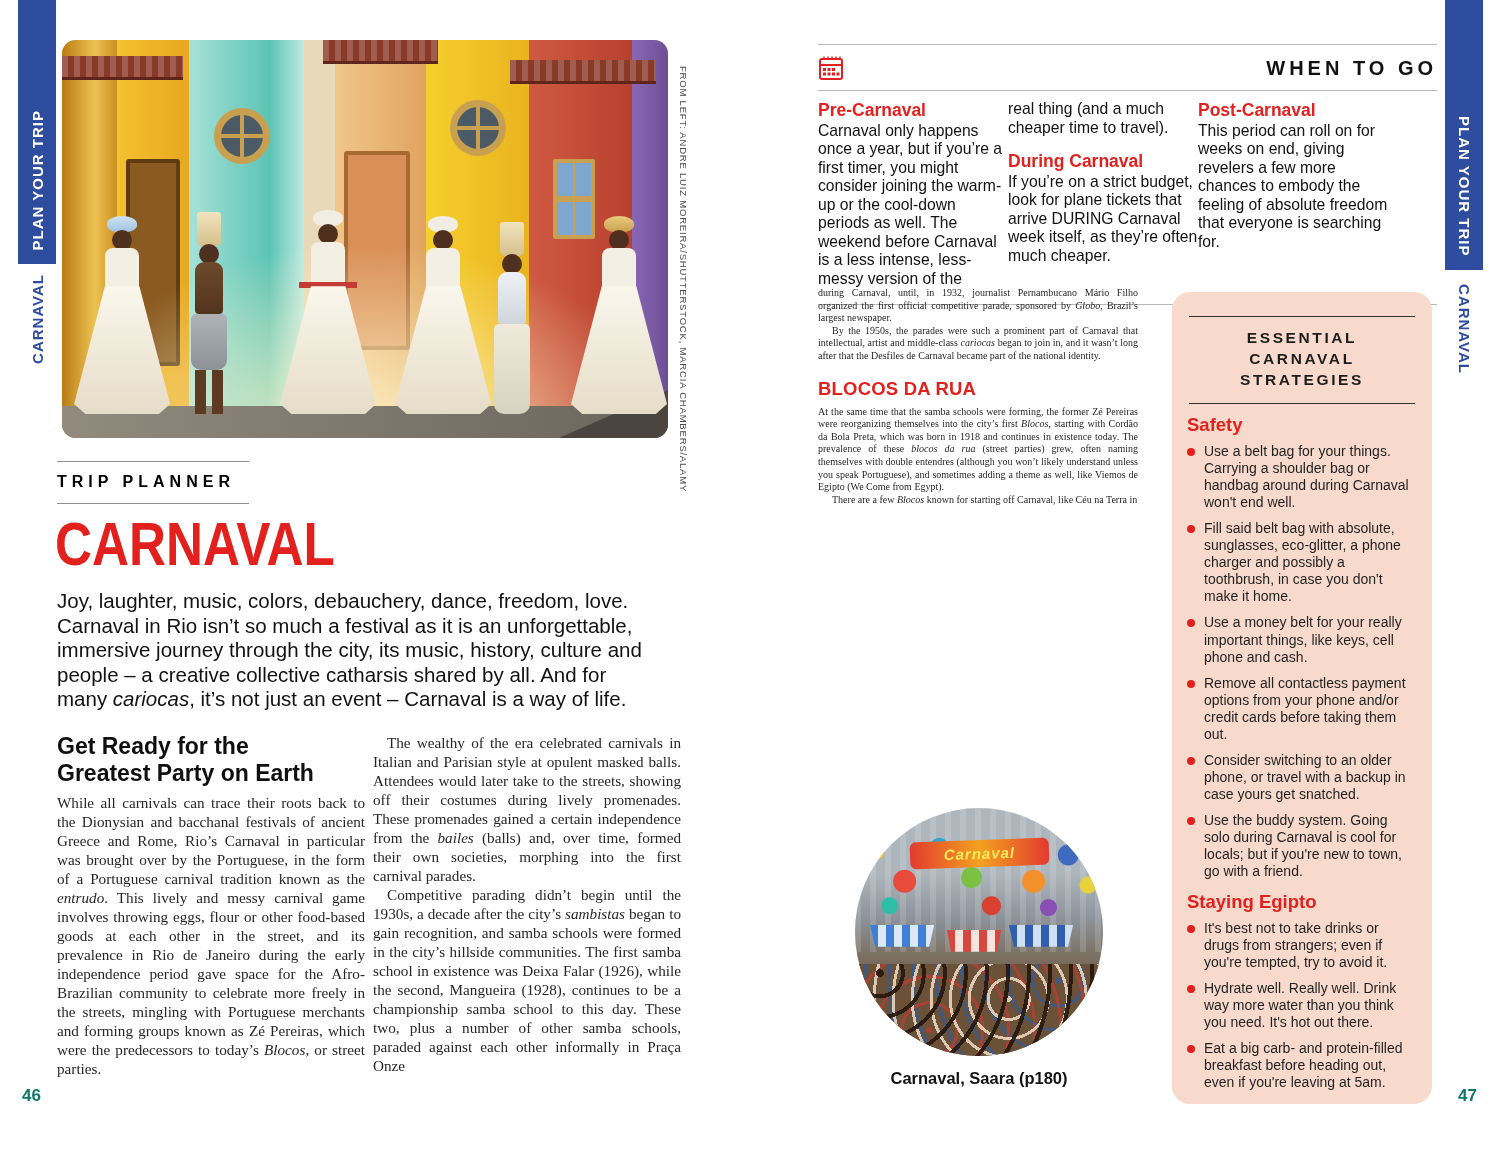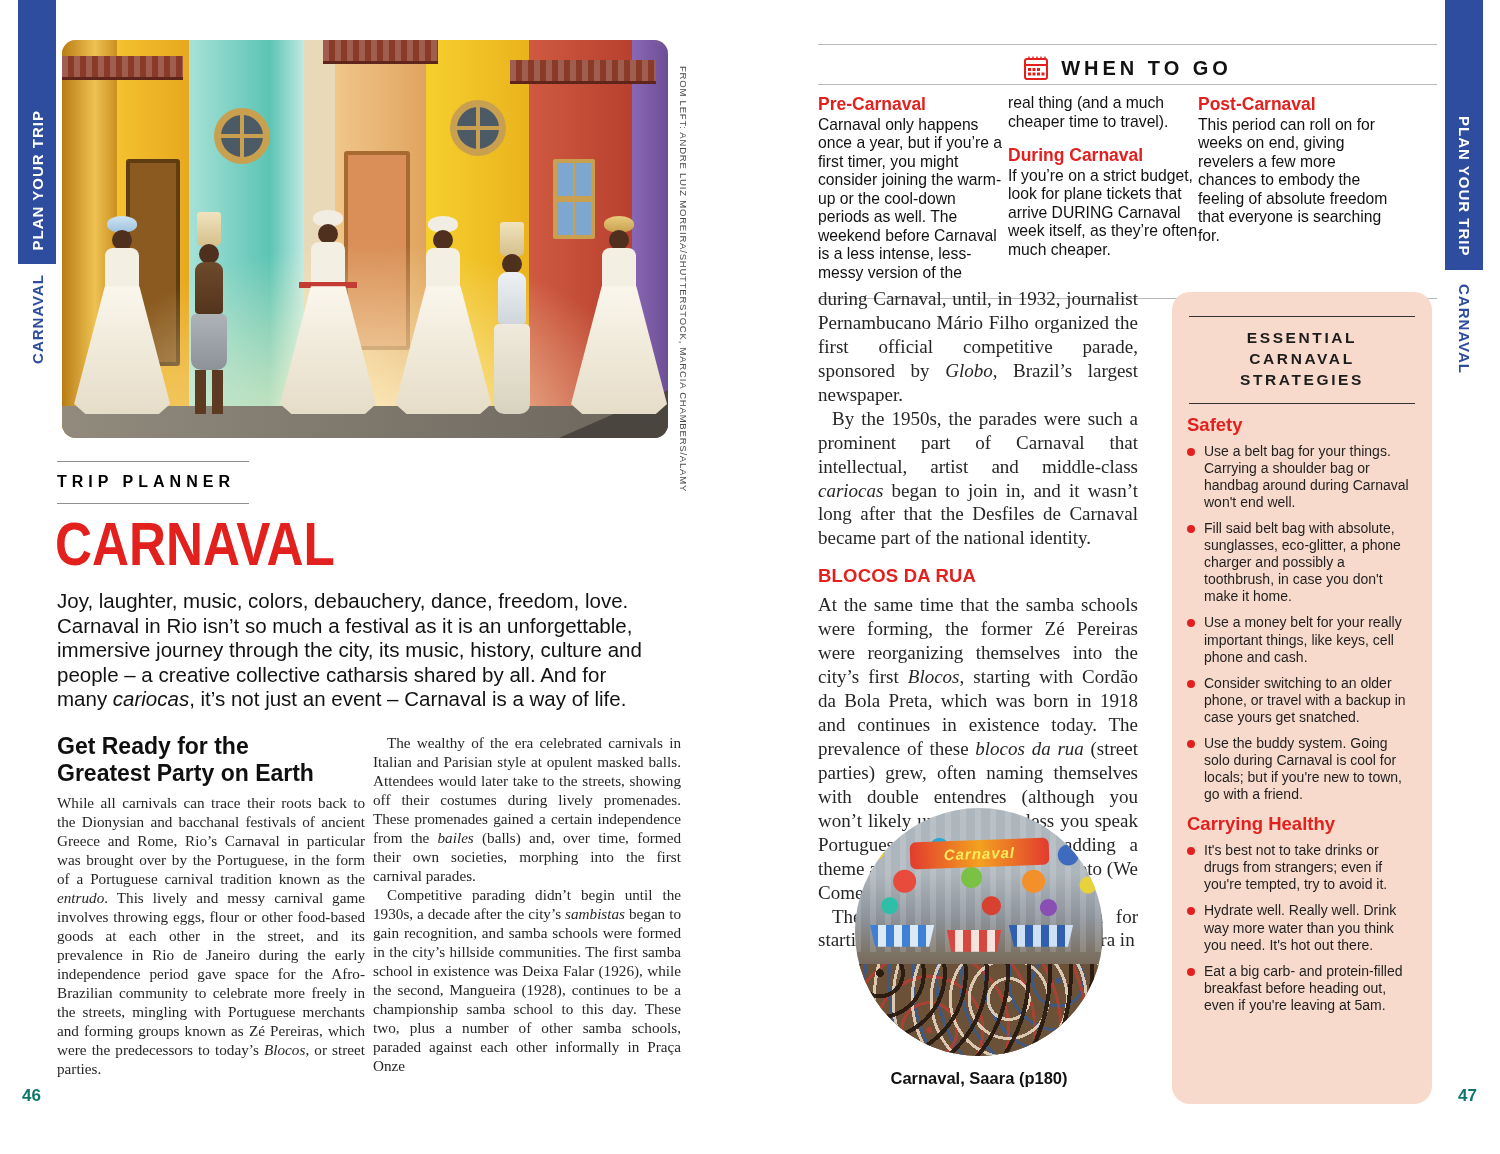--- a/index.html
+++ b/index.html
@@ -84,30 +84,30 @@
   .col{width:308px;}
   .col-heading{font-size:23px;font-weight:700;line-height:1.16;color:#0f0f0f;margin-bottom:7px;}
   .serif{font-family:"Liberation Serif",serif;font-size:15.2px;line-height:1.25;text-align:justify;color:var(--serif-ink);hyphens:auto;}
   .serif p.indent{text-indent:14px;}
   .pagenum{position:absolute;font-size:17px;font-weight:700;color:#0f766e;}
   .pn-left{left:22px;top:1086px;}
   .pn-right{left:1458px;top:1086px;}
 
   
   .wtg{position:absolute;left:818px;top:44px;width:619px;border-top:1.5px solid var(--rule);border-bottom:1.5px solid var(--rule);padding-bottom:16px;}
-  .wtg-titlebar{display:flex;align-items:center;justify-content:center;gap:12px;padding:10px 0 3px;border-bottom:1.5px solid var(--rule);margin-bottom:9px;}
+  .wtg-titlebar{display:flex;align-items:center;justify-content:space-between;gap:12px;padding:10px 0 9px;border-bottom:1.5px solid var(--rule);margin-bottom:9px;}
   .wtg-title{font-size:20px;font-weight:700;letter-spacing:4px;color:#121212;}
   .wtg-cols{display:flex;}
   .wtg-col{width:190px;font-size:15.7px;line-height:1.18;color:#121212;}
   .wtg-h{color:var(--red);font-weight:700;font-size:17.5px;margin-bottom:1px;}
   .wtg-col .gap{height:14px;}
 
   
   .rbody{position:absolute;left:818px;top:287px;width:320px;}
-  .rbody .serif2{font-family:"Liberation Serif",serif;font-size:19px;line-height:1.26;text-align:justify;color:var(--serif-ink);hyphens:auto;}
+  .rbody .serif2{font-family:"Liberation Serif",serif;font-size:10px;line-height:1.26;text-align:justify;color:var(--serif-ink);hyphens:auto;}
   .rbody p.indent{text-indent:14px;}
   .blocos-h{color:var(--red);font-weight:700;font-size:18.5px;letter-spacing:.2px;margin:15px 0 6px;}
 
   
   .circle{position:absolute;left:855px;top:808px;width:248px;height:248px;border-radius:50%;overflow:hidden;
     background:linear-gradient(#aeb6bd 0 26%,#8d949c 44%,#7d7468 58%,#6b543f 74%,#4e3a2b 100%);}
   .circle .streaks{position:absolute;left:0;top:0;width:100%;height:58%;background:repeating-linear-gradient(90deg,rgba(255,255,255,.14) 0 6px,transparent 6px 15px);}
   .bunting{position:absolute;left:0;top:6%;width:100%;height:38%;background-image:
     radial-gradient(circle at 8% 30%,#f3c623 0 9px,transparent 10px),
     radial-gradient(circle at 20% 62%,#e84b3c 0 11px,transparent 12px),
@@ -324,28 +324,32 @@
       <li>
           <span class="dot"></span>
           <span class="strat-text">Fill said belt bag with absolute, sunglasses, eco-glitter, a phone charger and possibly a toothbrush, in case you don't make it home.</span>
         </li>
       <li>
           <span class="dot"></span>
           <span class="strat-text">Use a money belt for your really important things, like keys, cell phone and cash.</span>
         </li>
       <li>
           <span class="dot"></span>
+          <span class="strat-text">Remove all contactless payment options from your phone and/or credit cards before taking them out.</span>
+        </li>
+      <li>
+          <span class="dot"></span>
           <span class="strat-text">Consider switching to an older phone, or travel with a backup in case yours get snatched.</span>
         </li>
       <li>
           <span class="dot"></span>
           <span class="strat-text">Use the buddy system. Going solo during Carnaval is cool for locals; but if you're new to town, go with a friend.</span>
         </li>
     </ul>
-    <div class="strat-h">Carrying Healthy</div>
+    <div class="strat-h">Staying Egipto</div>
     <ul>
       <li>
           <span class="dot"></span>
           <span class="strat-text">It's best not to take drinks or drugs from strangers; even if you're tempted, try to avoid it.</span>
         </li>
       <li>
           <span class="dot"></span>
           <span class="strat-text">Hydrate well. Really well. Drink way more water than you think you need. It's hot out there.</span>
         </li>
       <li>

